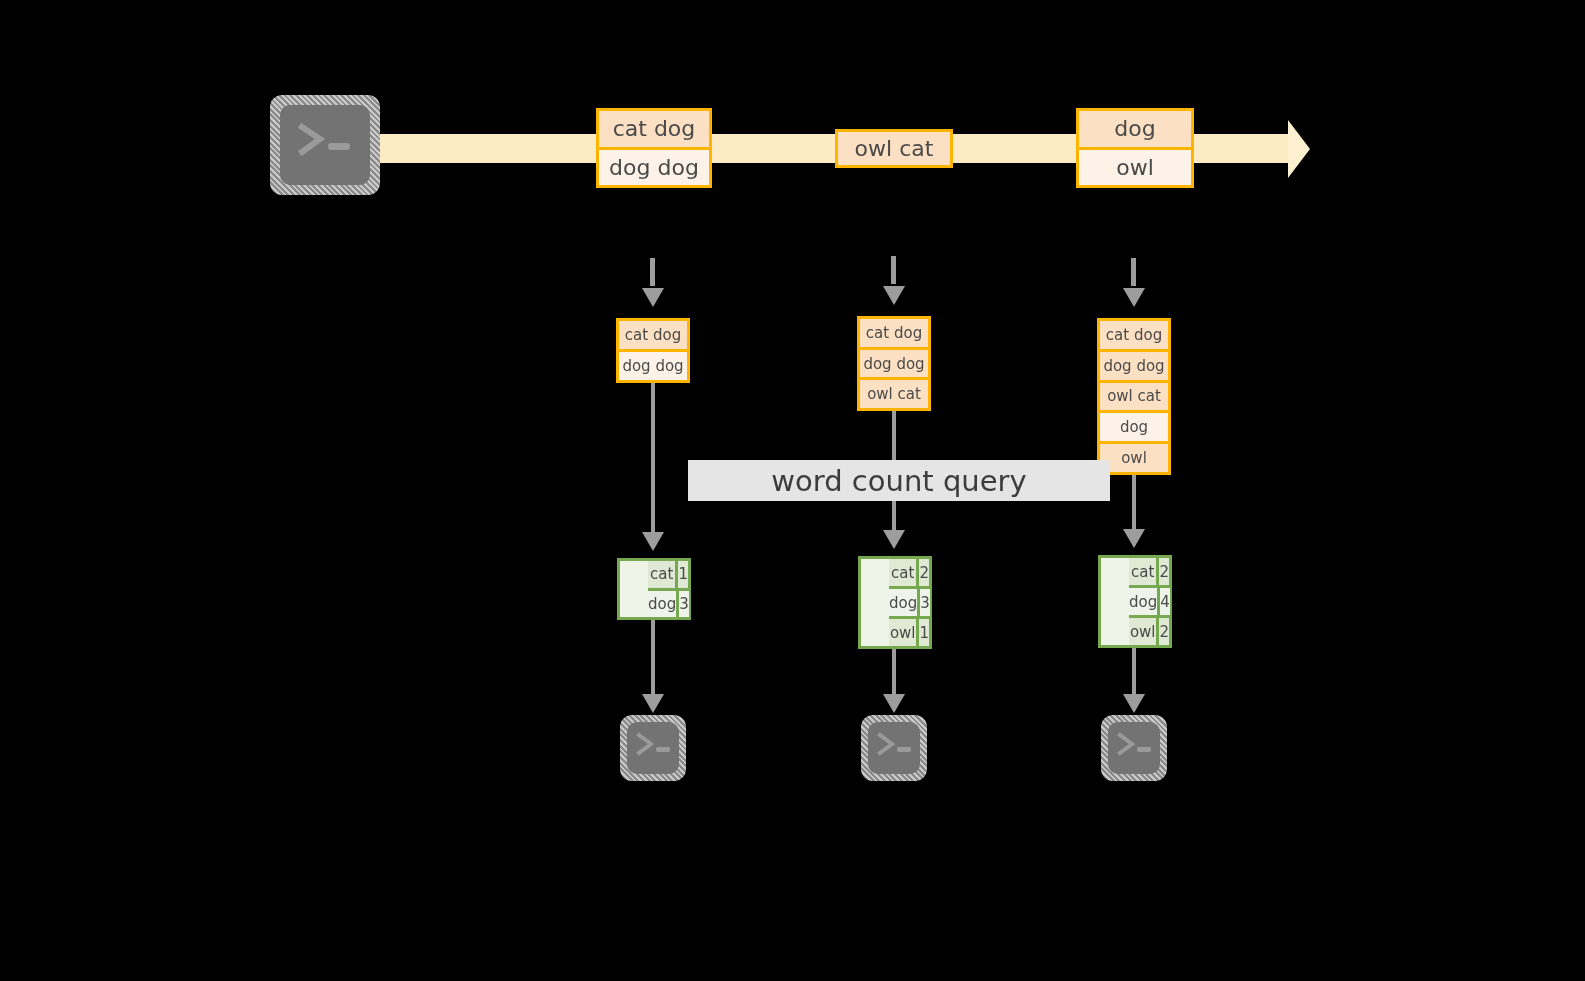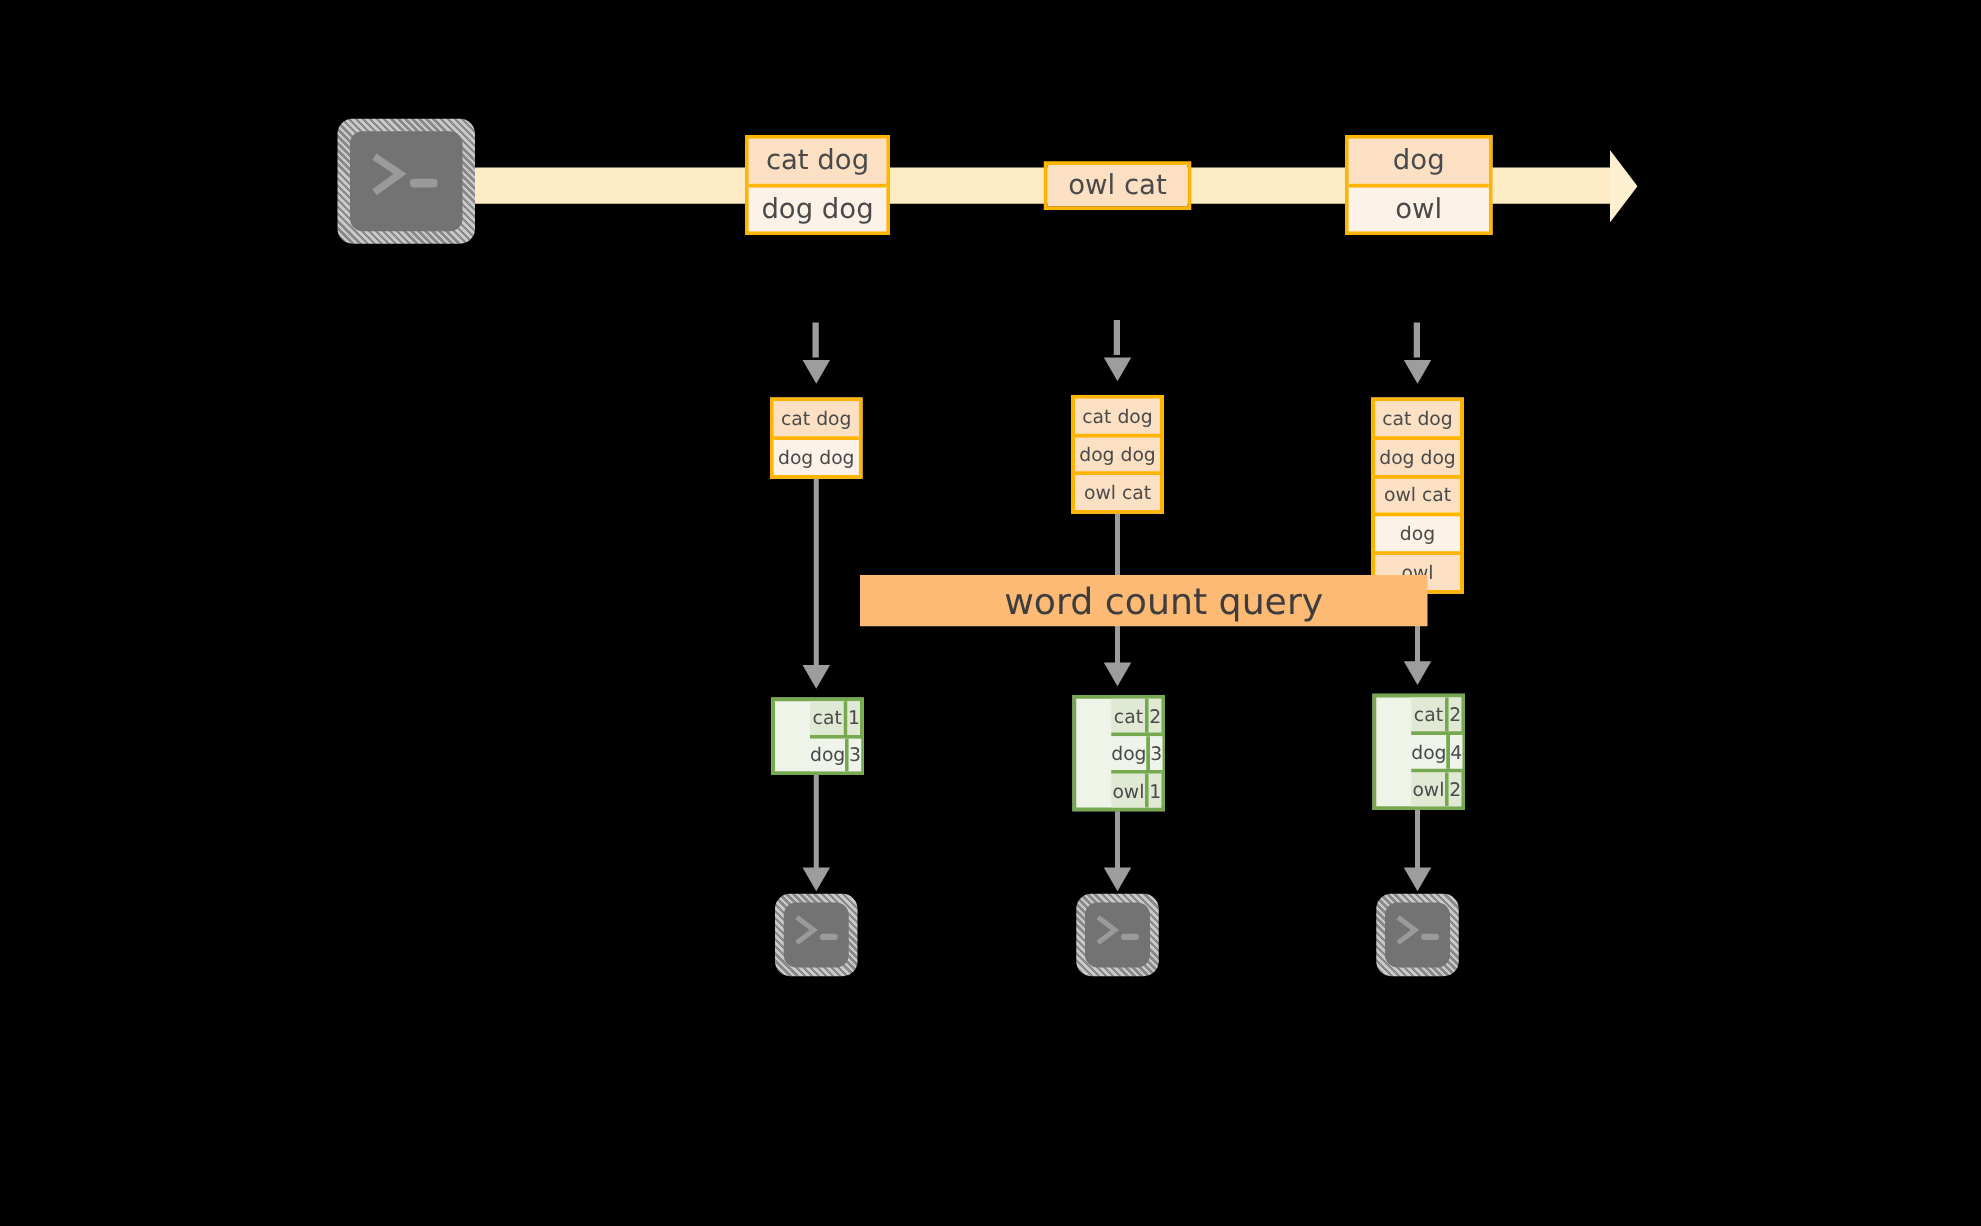--- a/index.html
+++ b/index.html
@@ -41,22 +41,22 @@
   .row.b .k{background:#eef4e9;} .row.b .v{background:#eef4e9;}
 
   
   .vline{position:absolute;background:#9d9d9d;width:4px;}
   .vhead{position:absolute;width:0;height:0;
      border-left:11px solid transparent;border-right:11px solid transparent;
      border-top:19px solid #9d9d9d;}
   .stub{position:absolute;background:#9d9d9d;width:5px;}
 
   
-  .label{position:absolute;background:#fdba74;display:flex;align-items:center;
-      justify-content:center;color:#3d3d3d;white-space:nowrap;padding-left:32px;}
+  .label{position:absolute;background:#e5e5e5;display:flex;align-items:center;
+      justify-content:center;color:#3d3d3d;white-space:nowrap;}
 </style>
 </head>
 <body>
 
 <div id="stage">
 
   <div class="band" style="left:368px;top:134px;width:925px;height:29px;"></div>
 
   <svg class="arrowhead" style="left:1288px;top:120px;width:22px;height:58px;" viewBox="0 0 22 58">
     <polygon points="0,0 0,58 22,29" fill="#fdf0d0"></polygon>

